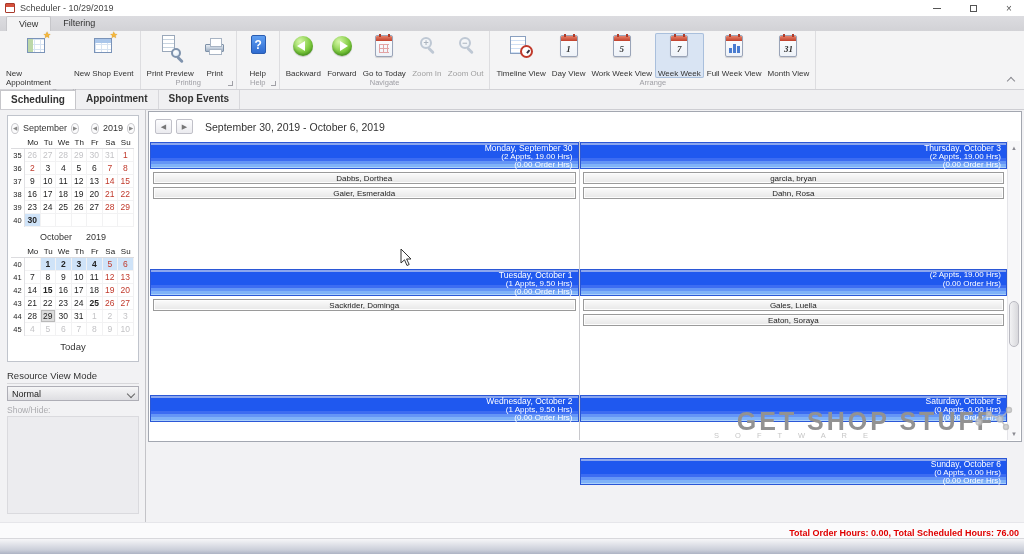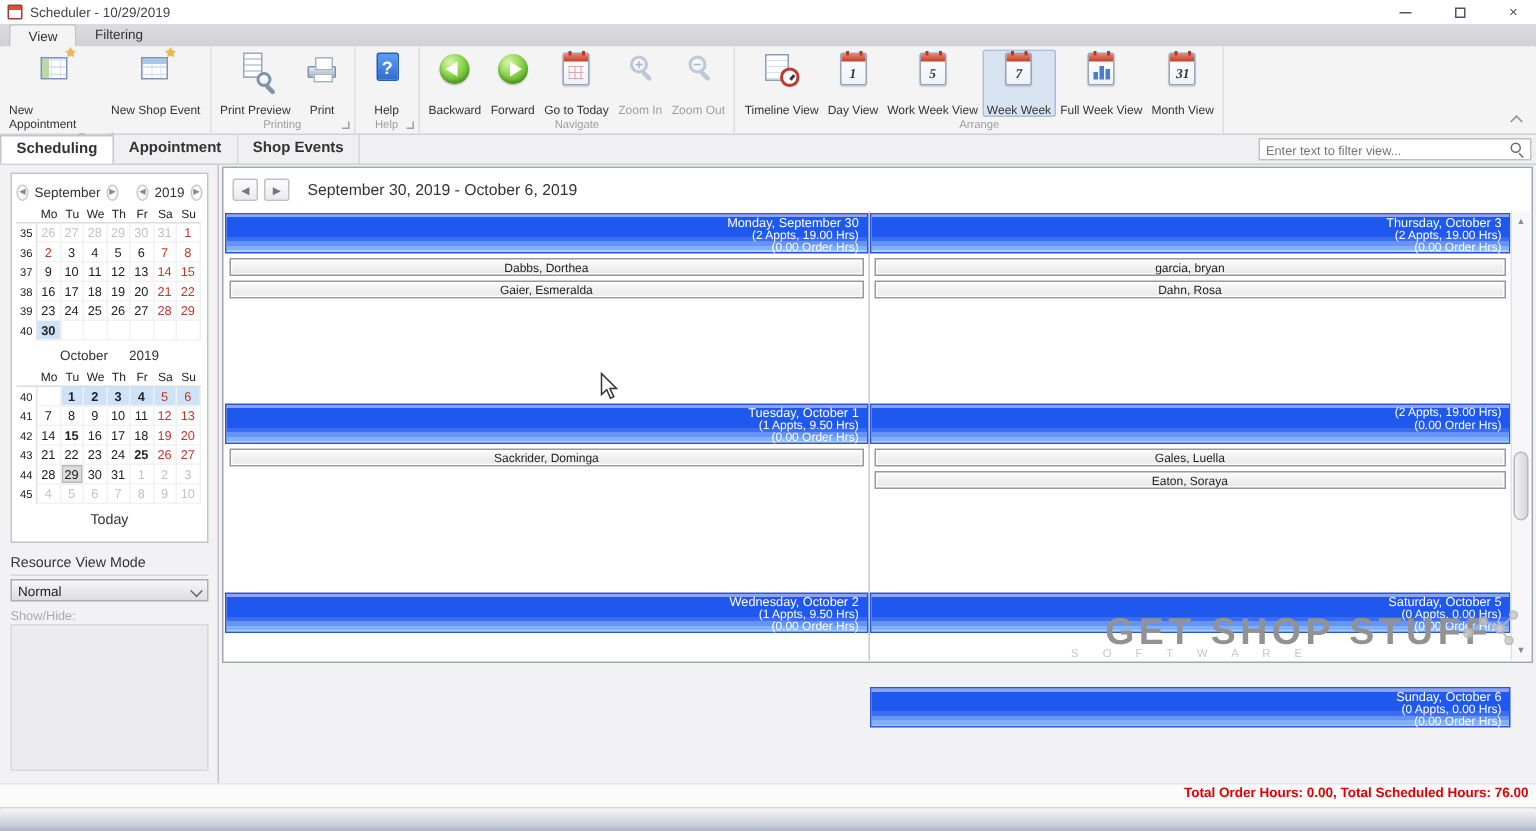--- a/index.html
+++ b/index.html
@@ -118,21 +118,21 @@
   .vscroll { position:absolute; top:29px; right:1px; bottom:1px; width:13px; background:#f7f7f9; border-left:1px solid #e4e4e8; }
   .vs-arrow { position:absolute; left:0; right:0; height:13px; display:flex; align-items:center; justify-content:center; font-size:6px; color:#8a8a92; }
   .vs-up { top:0; } .vs-down { bottom:0; }
   .vs-thumb { position:absolute; top:160px; left:1px; right:1px; height:46px; background:linear-gradient(90deg,#f2f2f4,#d8d8dc); border:1px solid #b8b8c0; border-radius:6px; }
   .watermark { position:absolute; right:26px; bottom:1px; text-align:right; pointer-events:none; }
   .wm1 { font-size:25px; line-height:24px; font-weight:bold; color:#929292; letter-spacing:3px; white-space:nowrap; }
   .wm2 { font-size:7.5px; color:#c6c6c6; letter-spacing:7px; margin-top:-2px; padding-right:120px; }
   .molecule { position:absolute; right:-22px; bottom:8px; opacity:.8; }
 
   
-  .status-strip { position:absolute; left:0; right:0; top:522px; height:16px; background:#fbfbfc; border-top:1px solid #e6e6ea; display:flex; align-items:flex-start; justify-content:flex-end; padding-right:5px; }
+  .status-strip { position:absolute; left:0; right:0; top:522px; height:16px; background:#fbfbfc; border-top:1px solid #e6e6ea; display:flex; align-items:flex-end; justify-content:flex-end; padding-right:5px; }
   .totals { font-size:9px; font-weight:bold; color:#e00000; }
   .bottom-bar { position:absolute; left:0; right:0; top:538px; height:16px; background:linear-gradient(180deg,#f6f6f8,#c9cdd8 75%,#adb3c3); border-top:1px solid #d8d8dc; }
 
   .cursor { position:absolute; left:400px; top:248px; pointer-events:none; z-index:50; }
 </style>
 </head>
 <body>
 
 <div id="window">
 
@@ -307,24 +307,20 @@
       </div>
       <span class="ribbon-collapse"></span>
   </div>
 
   <div class="content-tabbar">
     <div id="content-tabs" style="display:flex;height:100%;">
         <span class="ctab active">Scheduling</span>
         <span class="ctab">Appointment</span>
         <span class="ctab">Shop Events</span>
       </div>
-    <div class="filterbox">
-      <input type="text" placeholder="Enter text to filter view..." style="">
-      <span class="search-glyph"></span>
-    </div>
   </div>
 
   <div class="content">
     <div class="sidebar">
       <div class="cal-panel" id="cal-panel">
           <div class="calblock">
             <div class="calnav">
               <span class="navbtn">◀</span>
               <span>September</span>
               <span class="navbtn">▶</span>

